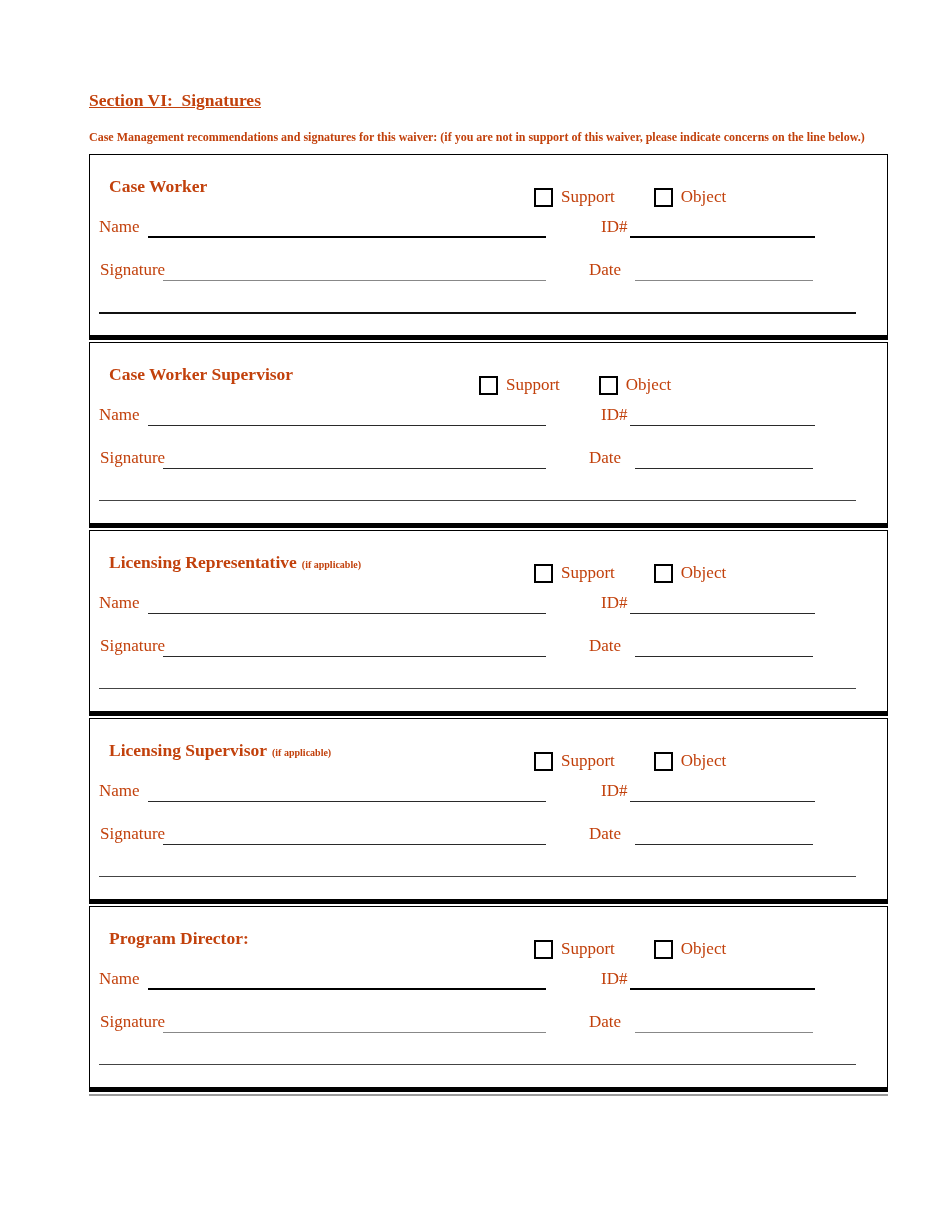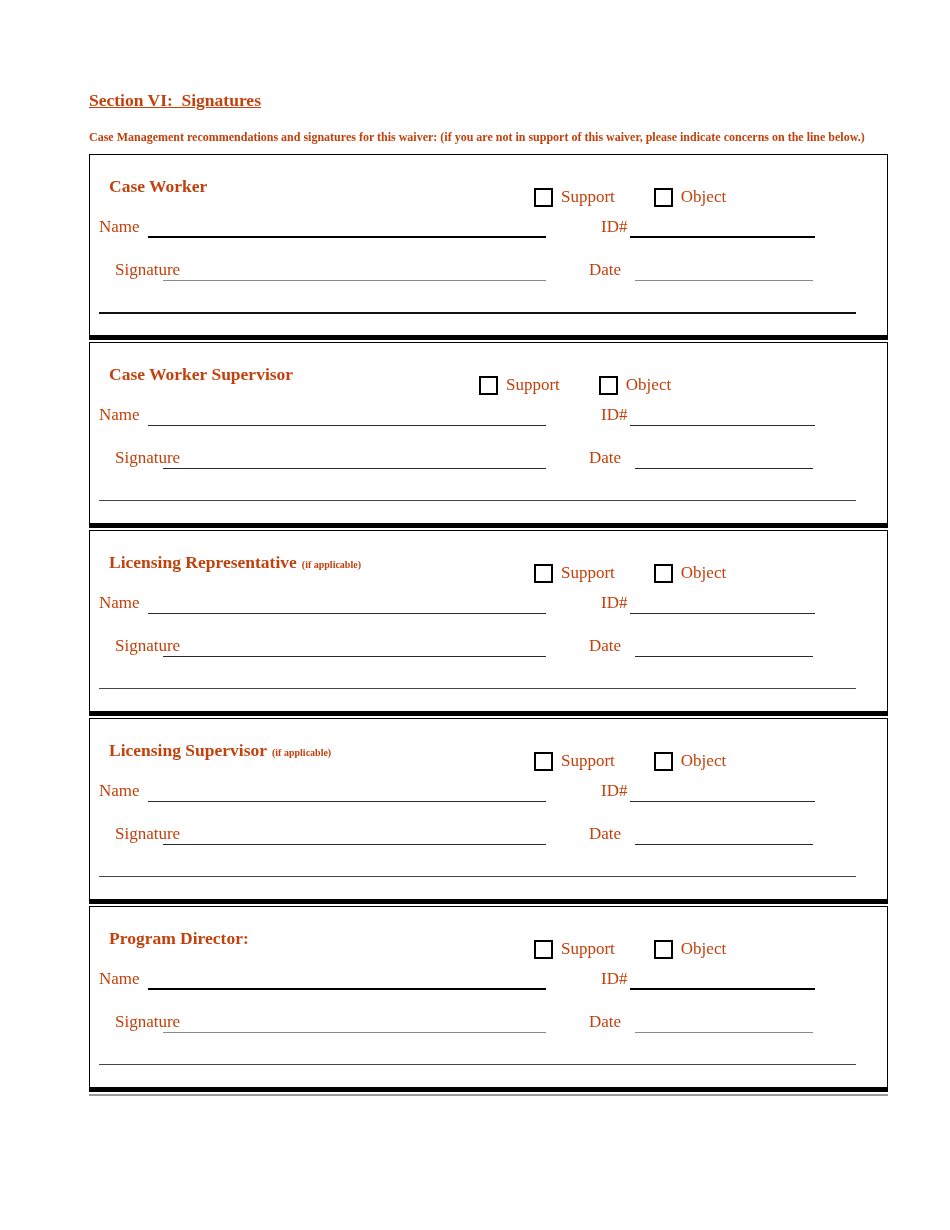--- a/index.html
+++ b/index.html
@@ -59,21 +59,21 @@
   .frow{position:absolute;left:9px;width:779px;height:22px;line-height:22px;}
   .name-row{top:61px;}
   .sig-row{top:104px;}
   .lbl{position:absolute;top:0;font-size:17px;}
   .line{position:absolute;bottom:0;border-bottom:1px solid #2a2a2a;height:0;}
 
   .name-lbl{left:0;}
   .name-line{left:49px;width:398px;}
   .id-lbl{left:502px;text-align:center;}
   .id-line{left:531px;width:185px;}
-  .sig-lbl{left:16px;}
+  .sig-lbl{left:1px;}
   .sig-line{left:64px;width:383px;}
   .date-lbl{left:490px;}
   .date-line{left:536px;width:178px;}
 
   .heavy .name-line,.heavy .id-line{border-bottom:2px solid #000;}
   .heavy .sig-line,.heavy .date-line{border-bottom:1px solid #888;}
 
   .concerns{
     position:absolute;top:157px;left:9px;width:757px;
     border-bottom:1px solid #444;height:0;

